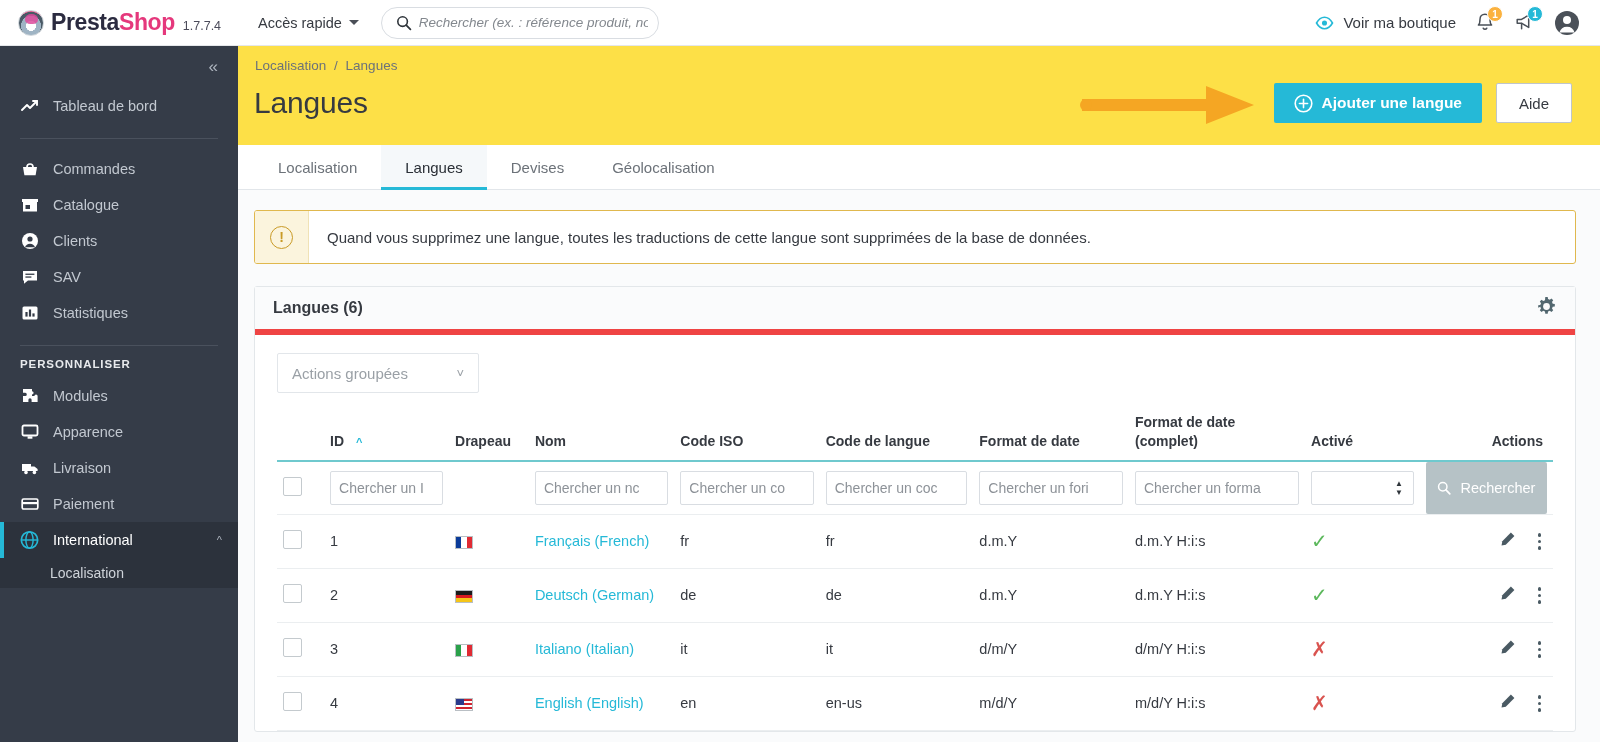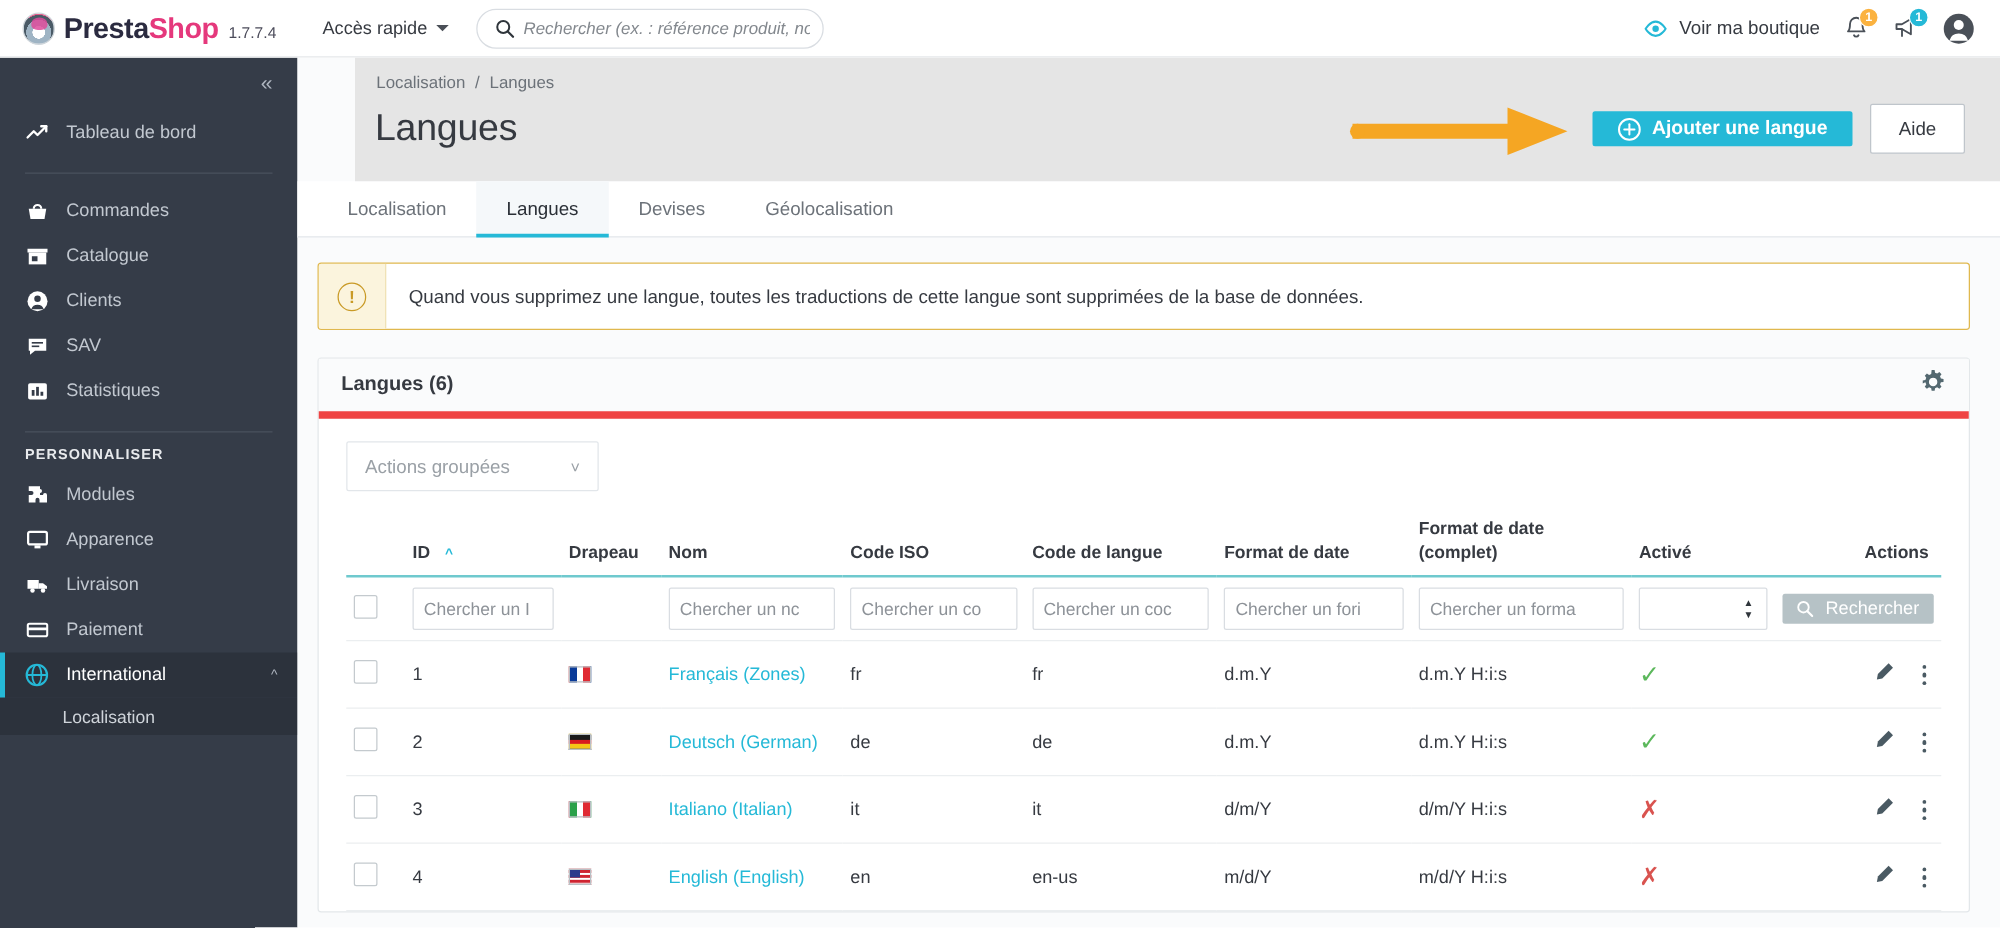--- a/index.html
+++ b/index.html
@@ -76,28 +76,28 @@
   .nav-item.active::before { content: ""; position: absolute; left: 0; top: 0; bottom: 0; width: 4px; background: #25b9d7; }
   .nav-item.active .ic { color: #25b9d7; }
   .nav-sep { height: 1px; background: #4a515d; margin: 14px 20px 12px 20px; }
   .nav-title { font-size: 11.5px; font-weight: 700; letter-spacing: .9px; color: #e8eaed; padding: 0 20px 8px 20px; }
   .subnav { background: #2c323c; }
   .sub-item { padding: 7px 20px 7px 50px; font-size: 14px; color: #cfd4da; cursor: pointer; }
   .chev-up { margin-left: auto; font-size: 11px; color: #aeb5bf; }
 
   
   .main { flex: 1; background: #fafbfc; display: flex; flex-direction: column; min-width: 0; position: relative; }
-  .page-head { background: #e5e5e5; padding: 12px 28px 0 16px; position: relative; margin-left: 46px; }
+  .page-head { background: #fde047; padding: 12px 28px 0 16px; position: relative; }
   .breadcrumb { font-size: 13.5px; color: #6c7279; padding-left: 1px; }
   .breadcrumb .sep { margin: 0 4px; }
   .title-row { display: flex; align-items: center; padding: 10px 0 22px 0; }
   .page-title { font-size: 30px; font-weight: 400; color: #363a41; letter-spacing: -0.2px; }
   .head-actions { margin-left: auto; display: flex; align-items: center; gap: 14px; }
   .btn-primary {
-    background: #25b9d7; color: #fff; border: none; border-radius: 2px; height: 28px; padding: 0 20px;
+    background: #25b9d7; color: #fff; border: none; border-radius: 2px; height: 40px; padding: 0 20px;
     font-size: 15.5px; font-weight: 700; display: flex; align-items: center; gap: 9px; cursor: pointer;
     font-family: "Liberation Sans", sans-serif;
   }
   .btn-outline {
     background: #fff; color: #363a41; border: 1px solid #bfc5cb; border-radius: 2px; height: 40px; padding: 0 22px;
     font-size: 15px; cursor: pointer; font-family: "Liberation Sans", sans-serif;
   }
   .tabs { background: #fff; display: flex; align-items: stretch; border-bottom: 1px solid #e2e6ea; padding-left: 16px; }
   .tab {
     padding: 14px 24px 13px 24px; font-size: 15px; color: #6c7279; cursor: pointer; position: relative; white-space: nowrap;
@@ -154,21 +154,21 @@
     width: 100%; height: 34px; border: 1px solid #d9dde2; border-radius: 2px; padding: 0 8px;
     font-size: 14px; color: #6c7279; outline: none; font-family: "Liberation Sans", sans-serif; background:#fff;
   }
   .finp::placeholder { color: #8d9298; }
   .fsel {
     width: 100%; height: 34px; border: 1px solid #d9dde2; border-radius: 2px; background: #fff;
     display: flex; align-items: center; justify-content: flex-end; padding-right: 10px; cursor: pointer;
   }
   .spin { display: flex; flex-direction: column; gap: 2px; color: #2f353b; font-size: 8px; line-height: 7px; }
   .btn-search {
-    width: 100%; height: 24px; background: #b6c2c6; color: #fff; border: none; border-radius: 2px;
+    width: 100%; height: 52px; background: #b6c2c6; color: #fff; border: none; border-radius: 2px;
     display: flex; align-items: center; justify-content: center; gap: 9px; font-size: 14.5px; cursor: pointer;
     font-family: "Liberation Sans", sans-serif;
   }
 
   .flag { width: 18px; height: 13px; border: 1px solid #b9bfc4; display: inline-block; vertical-align: middle; }
   .flag-fr { background: linear-gradient(to right, #0a3b99 0 34%, #fff 34% 67%, #e02a33 67% 100%); }
   .flag-de { background: linear-gradient(to bottom, #1a1a1a 0 33%, #d81a20 33% 66%, #f5c518 66% 100%); }
   .flag-it { background: linear-gradient(to right, #2aa14a 0 34%, #fff 34% 67%, #e02a33 67% 100%); }
   .flag-us { background: repeating-linear-gradient(to bottom, #cf2431 0 2px, #fff 2px 4px); position: relative; }
   .flag-us::after { content:""; position:absolute; left:0; top:0; width:8px; height:6px; background:#2a3a8c; }
@@ -500,21 +500,21 @@
                       </svg>
                       <span>Rechercher</span>
                     </button>
                   </td>
                 </tr>
 
                 <tr>
                   <td><span class="chk"></span></td>
                   <td>1</td>
                   <td><span class="flag flag-fr"></span></td>
-                  <td><a class="cell-link">Français (Zones)</a></td>
+                  <td><a class="cell-link">Français (French)</a></td>
                   <td>fr</td>
                   <td>fr</td>
                   <td>d.m.Y</td>
                   <td>d.m.Y H:i:s</td>
                   <td><span class="ok">✓</span></td>
                   <td>
                     <div class="act-cell">
                       <span class="pencil">
                         <svg width="17" height="17" viewBox="0 0 17 17">
                             <path d="M11.9 1.6l3.5 3.5-8.6 8.6-4.3.8.8-4.3z" fill="#4a5a63"></path>

